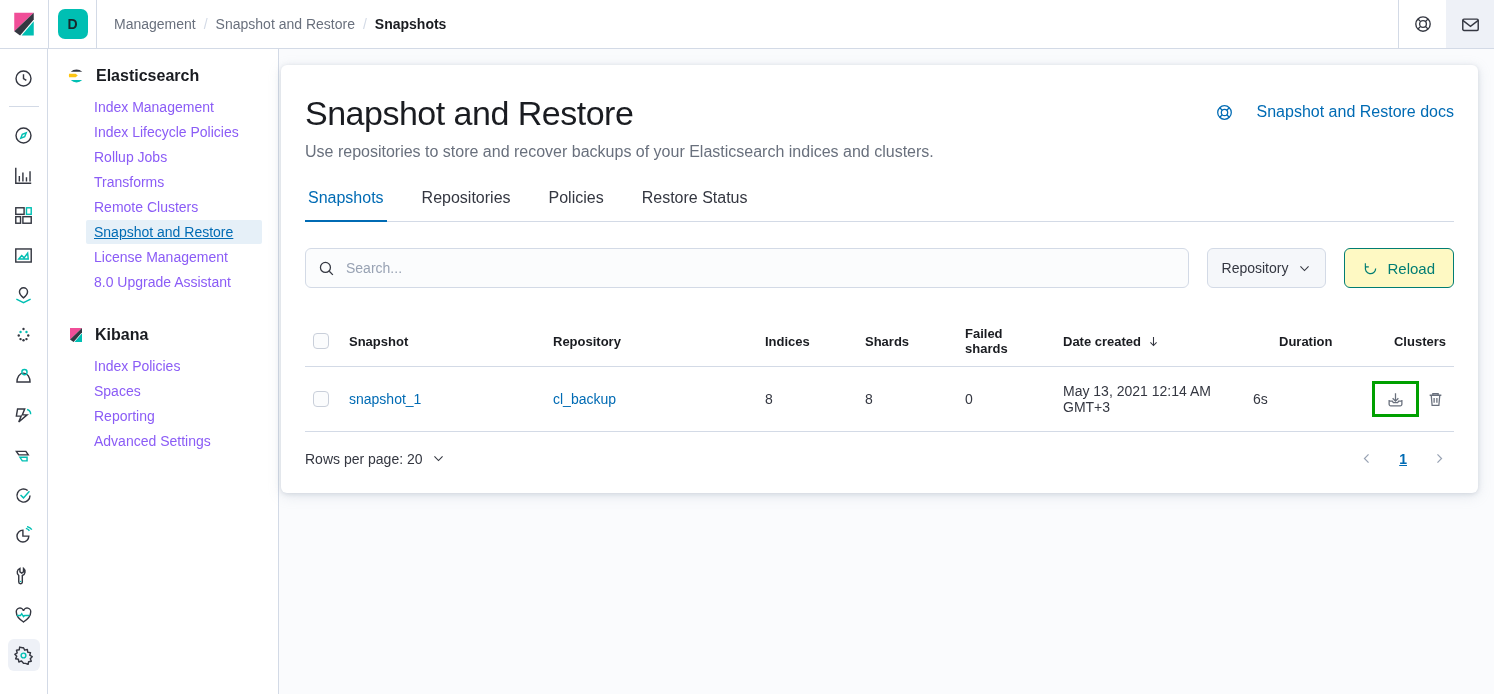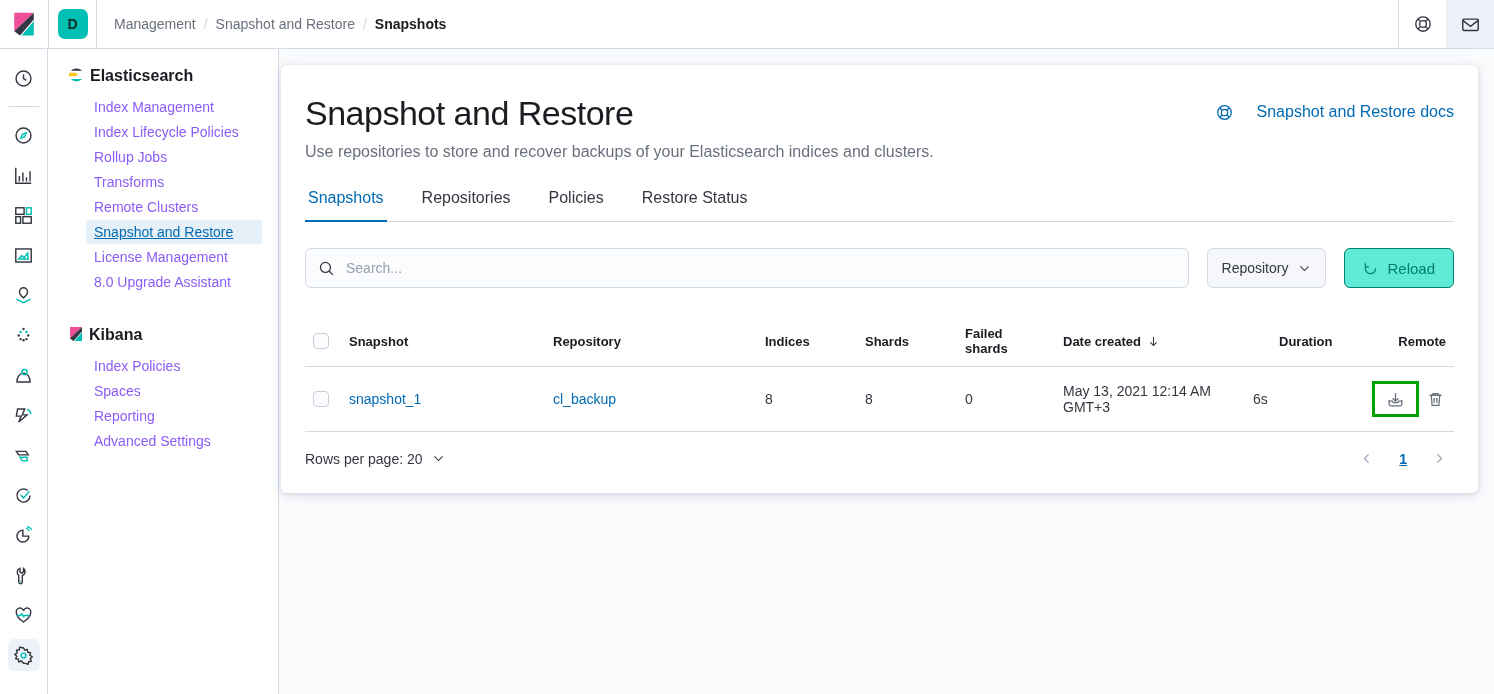--- a/index.html
+++ b/index.html
@@ -30,21 +30,21 @@
 
   
   .rail { width:48px; border-right:1px solid #d3dae6; background:#fff; display:flex; flex-direction:column; align-items:center; padding-top:13px; flex-shrink:0; }
   .rail-btn { width:32px; height:32px; margin-bottom:8px; border-radius:6px; display:flex; align-items:center; justify-content:center; cursor:pointer; flex-shrink:0; }
   .rail-btn.active { background:#eef1f7; }
   .rail-divider { width:30px; border-top:1px solid #d3dae6; margin:4px 0 12px; }
 
   
   .nav { width:231px; border-right:1px solid #d3dae6; background:#fff; padding:14px 0 0; flex-shrink:0; }
   .nav-section + .nav-section { margin-top:28px; }
-  .nav-heading { display:flex; gap:5px; padding:4px 20px 10px; font-size:16px; font-weight:700; color:#1a1c21; }
+  .nav-heading { display:flex; align-items:center; gap:11px; padding:4px 20px 10px; font-size:16px; font-weight:700; color:#1a1c21; }
   .nav-item { margin:0 16px 1px 38px; padding:3px 8px; font-size:14px; line-height:18px; color:#8b5cf6; cursor:pointer; border-radius:2px; }
   .nav-item.selected { background:#e6f0f8; color:#006bb4; text-decoration:underline; }
 
   
   .content { flex:1; background:#fafbfd; padding:16px 16px 0 2px; }
   .panel { background:#fff; border-radius:6px; box-shadow:0 1px 5px rgba(152,162,179,.35), 0 3px 14px rgba(152,162,179,.2); padding:26px 24px 18px; }
 
   .panel-header { display:flex; justify-content:space-between; align-items:flex-start; }
   .page-title { font-size:34px; line-height:44px; font-weight:400; color:#1a1c21; margin:0; letter-spacing:-0.5px; }
   .docs-link { display:flex; align-items:center; gap:24px; color:#006bb4; font-size:16px; margin-top:12px; cursor:pointer; text-decoration:none; }
@@ -55,21 +55,21 @@
   .tab { padding:14px 3px; font-size:16px; color:#343741; cursor:pointer; position:relative; }
   .tab.active { color:#006bb4; font-weight:400; }
   .tab.active::after { content:""; position:absolute; left:0; right:0; bottom:-1px; height:2px; background:#006bb4; }
 
   
   .controls { display:flex; gap:16px; margin-bottom:28px; }
   .search-box { flex:1; height:40px; max-width:888px; background:#fbfcfd; border:1px solid #d3dae6; border-radius:6px; display:flex; align-items:center; padding:0 12px; gap:9px; }
   .search-box input { flex:1; border:none; outline:none; background:transparent; font-size:14px; font-family:inherit; color:#343741; }
   .search-box input::placeholder { color:#98a2b3; }
   .filter-btn { height:40px; padding:0 14px; background:#f5f7fa; border:1px solid #d3dae6; border-radius:6px; display:flex; align-items:center; gap:10px; font-size:14px; color:#343741; cursor:pointer; margin-left:2px; }
-  .reload-btn { height:40px; padding:0 18px; background:#5eead4; border:1px solid #017d73; border-radius:6px; display:flex; align-items:center; gap:9px; font-size:15px; color:#017d73; cursor:pointer; margin-left:2px; }
+  .reload-btn { height:40px; padding:0 18px; background:#fef9c3; border:1px solid #017d73; border-radius:6px; display:flex; align-items:center; gap:9px; font-size:15px; color:#017d73; cursor:pointer; margin-left:2px; }
 
   
   .tbl { width:100%; }
   .tbl-row { display:flex; align-items:center; border-bottom:1px solid #d3dae6; }
   .tbl-head { font-size:13px; font-weight:700; color:#1a1c21; }
   .tbl-head .cell { padding:10px 8px; }
   .tbl-body .cell { padding:14px 8px; font-size:14px; }
   .cell { flex-shrink:0; }
   .c-check { width:36px; display:flex; }
   .c-snapshot { width:204px; }
@@ -383,21 +383,21 @@
             <span class="sort-head">
               <span>Date created</span>
               <span>
                 <svg width="13" height="13" viewBox="0 0 16 16" fill="none" stroke="#343741" stroke-width="1.3">
                     <path d="M8 2.5v10M4.2 9.2L8 13l3.8-3.8"></path>
                   </svg>
               </span>
             </span>
           </div>
           <div class="cell c-duration">Duration</div>
-          <div class="cell c-actions">Remote</div>
+          <div class="cell c-actions">Clusters</div>
         </div>
 
         <div class="tbl-body">
           <div class="tbl-row">
             <div class="cell c-check">
                 <span class="checkbox"></span>
               </div>
             <div class="cell c-snapshot"><a class="tbl-link">snapshot_1</a></div>
             <div class="cell c-repo"><a class="tbl-link">cl_backup</a></div>
             <div class="cell c-indices">8</div>

